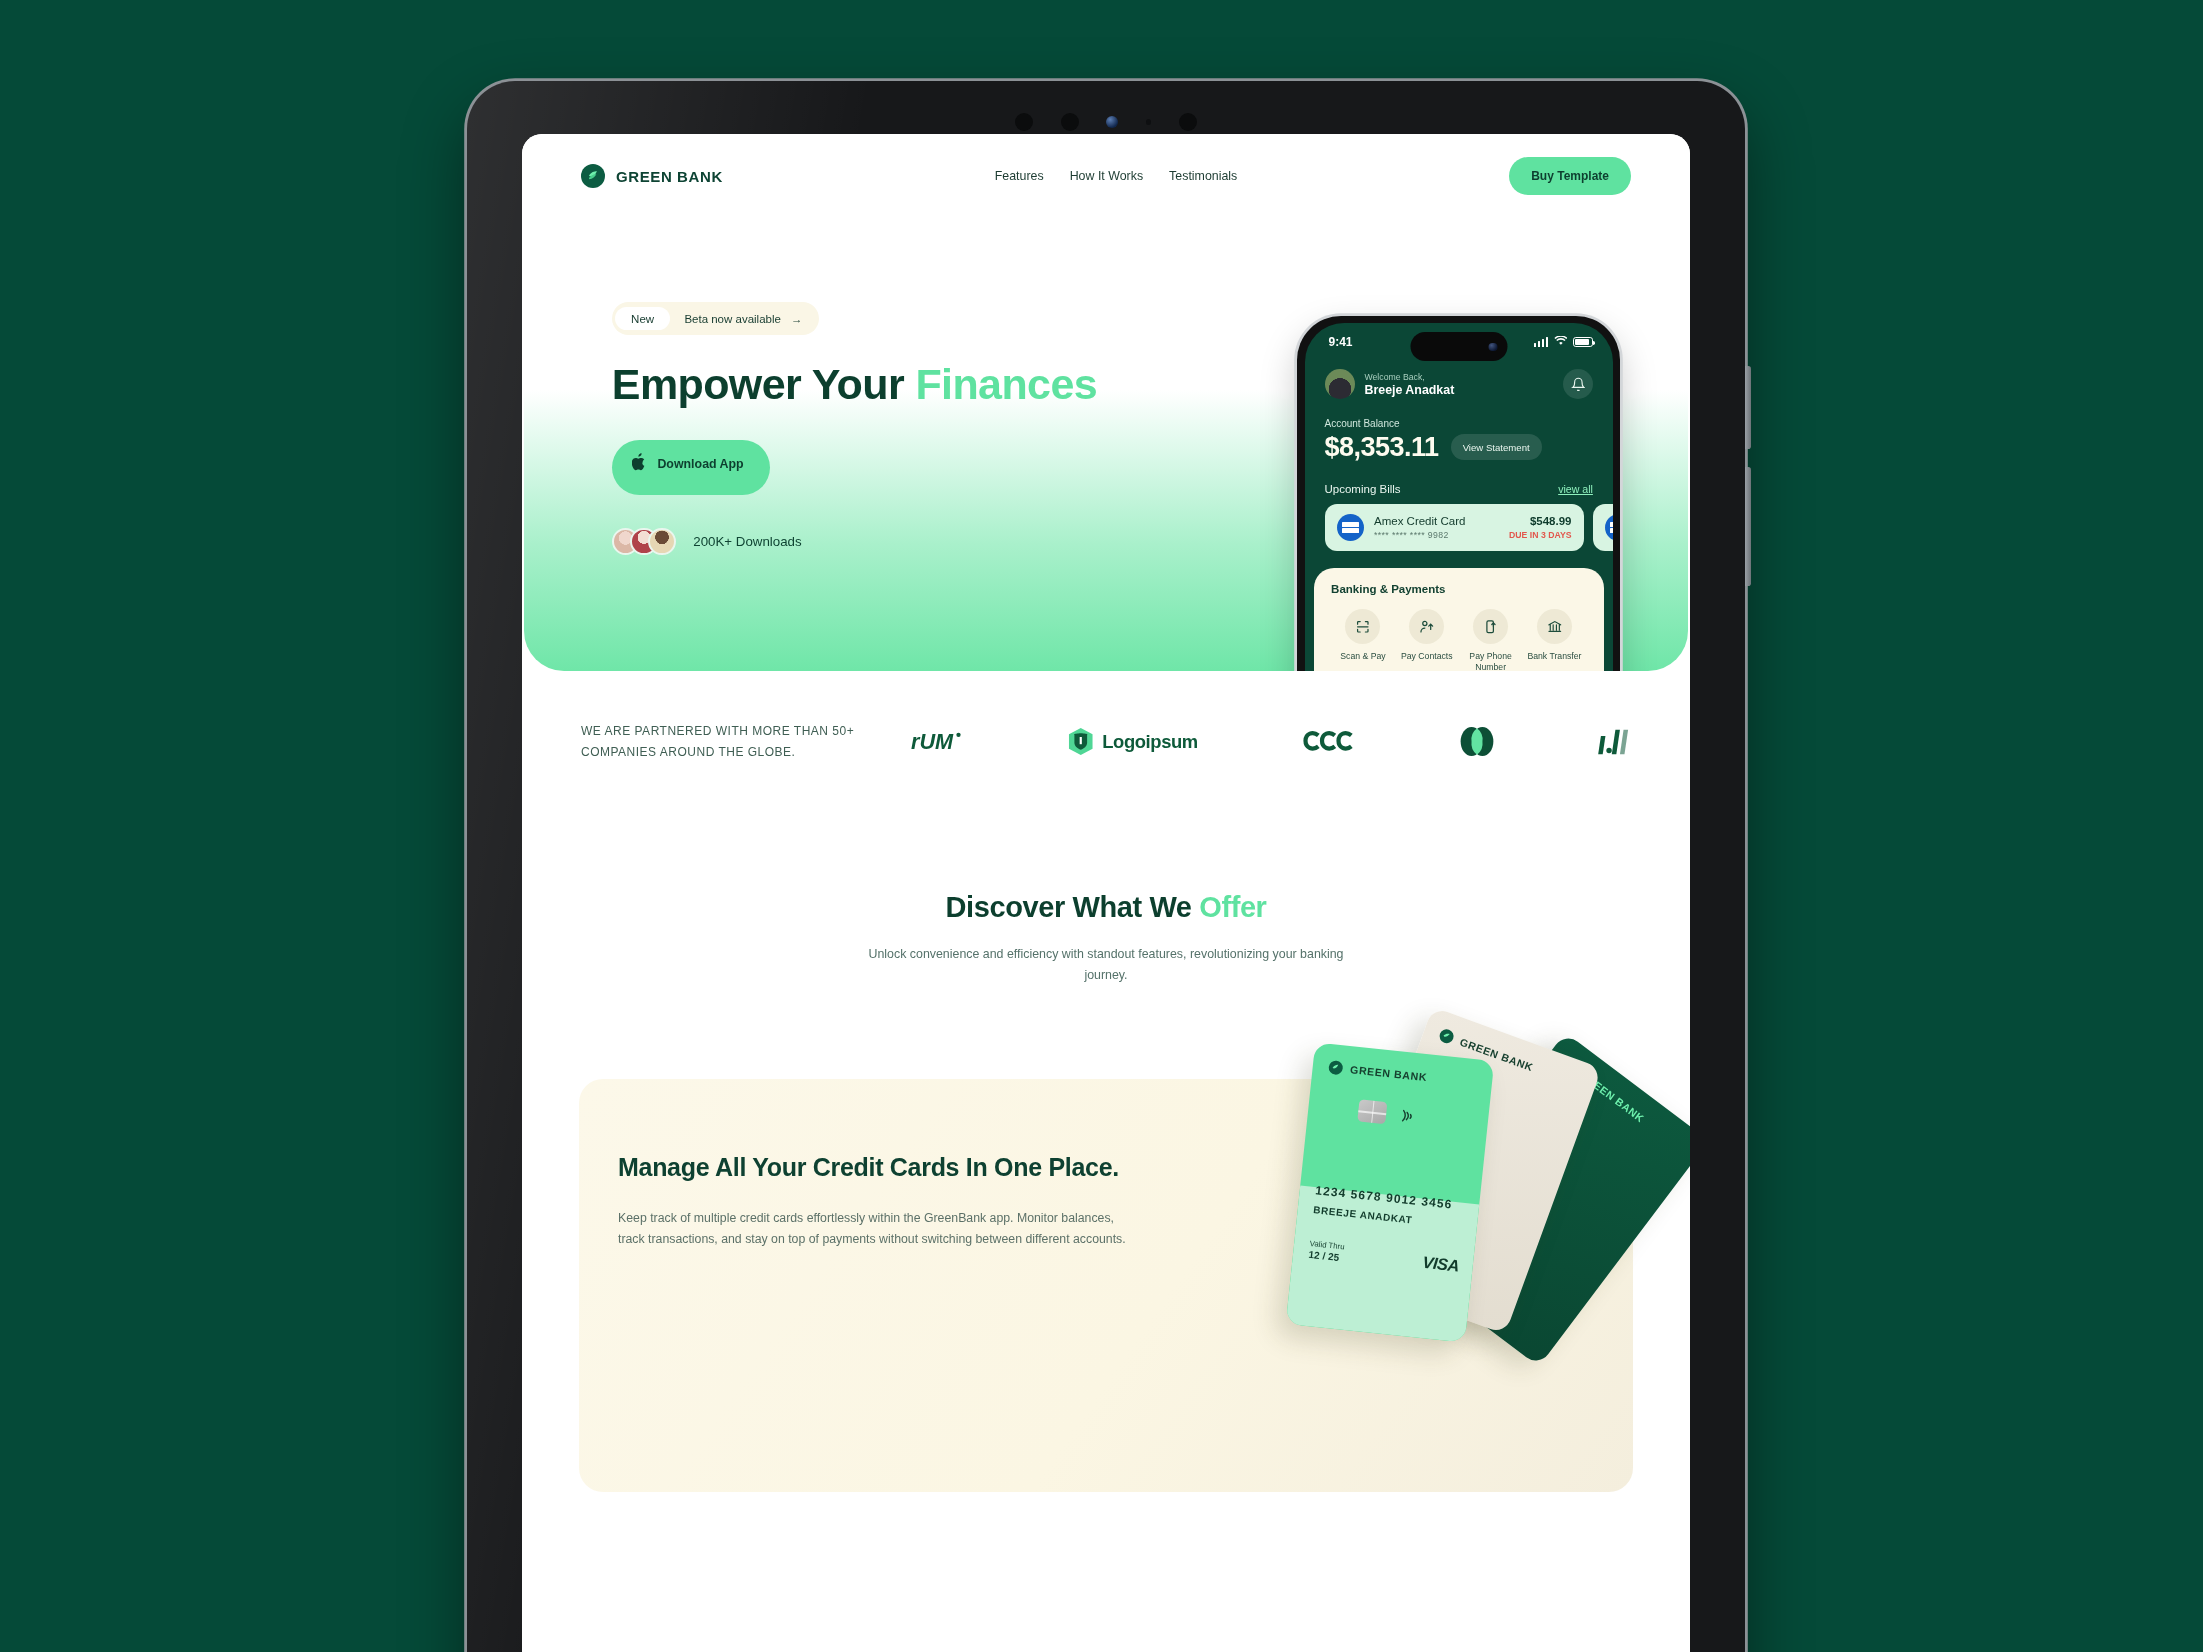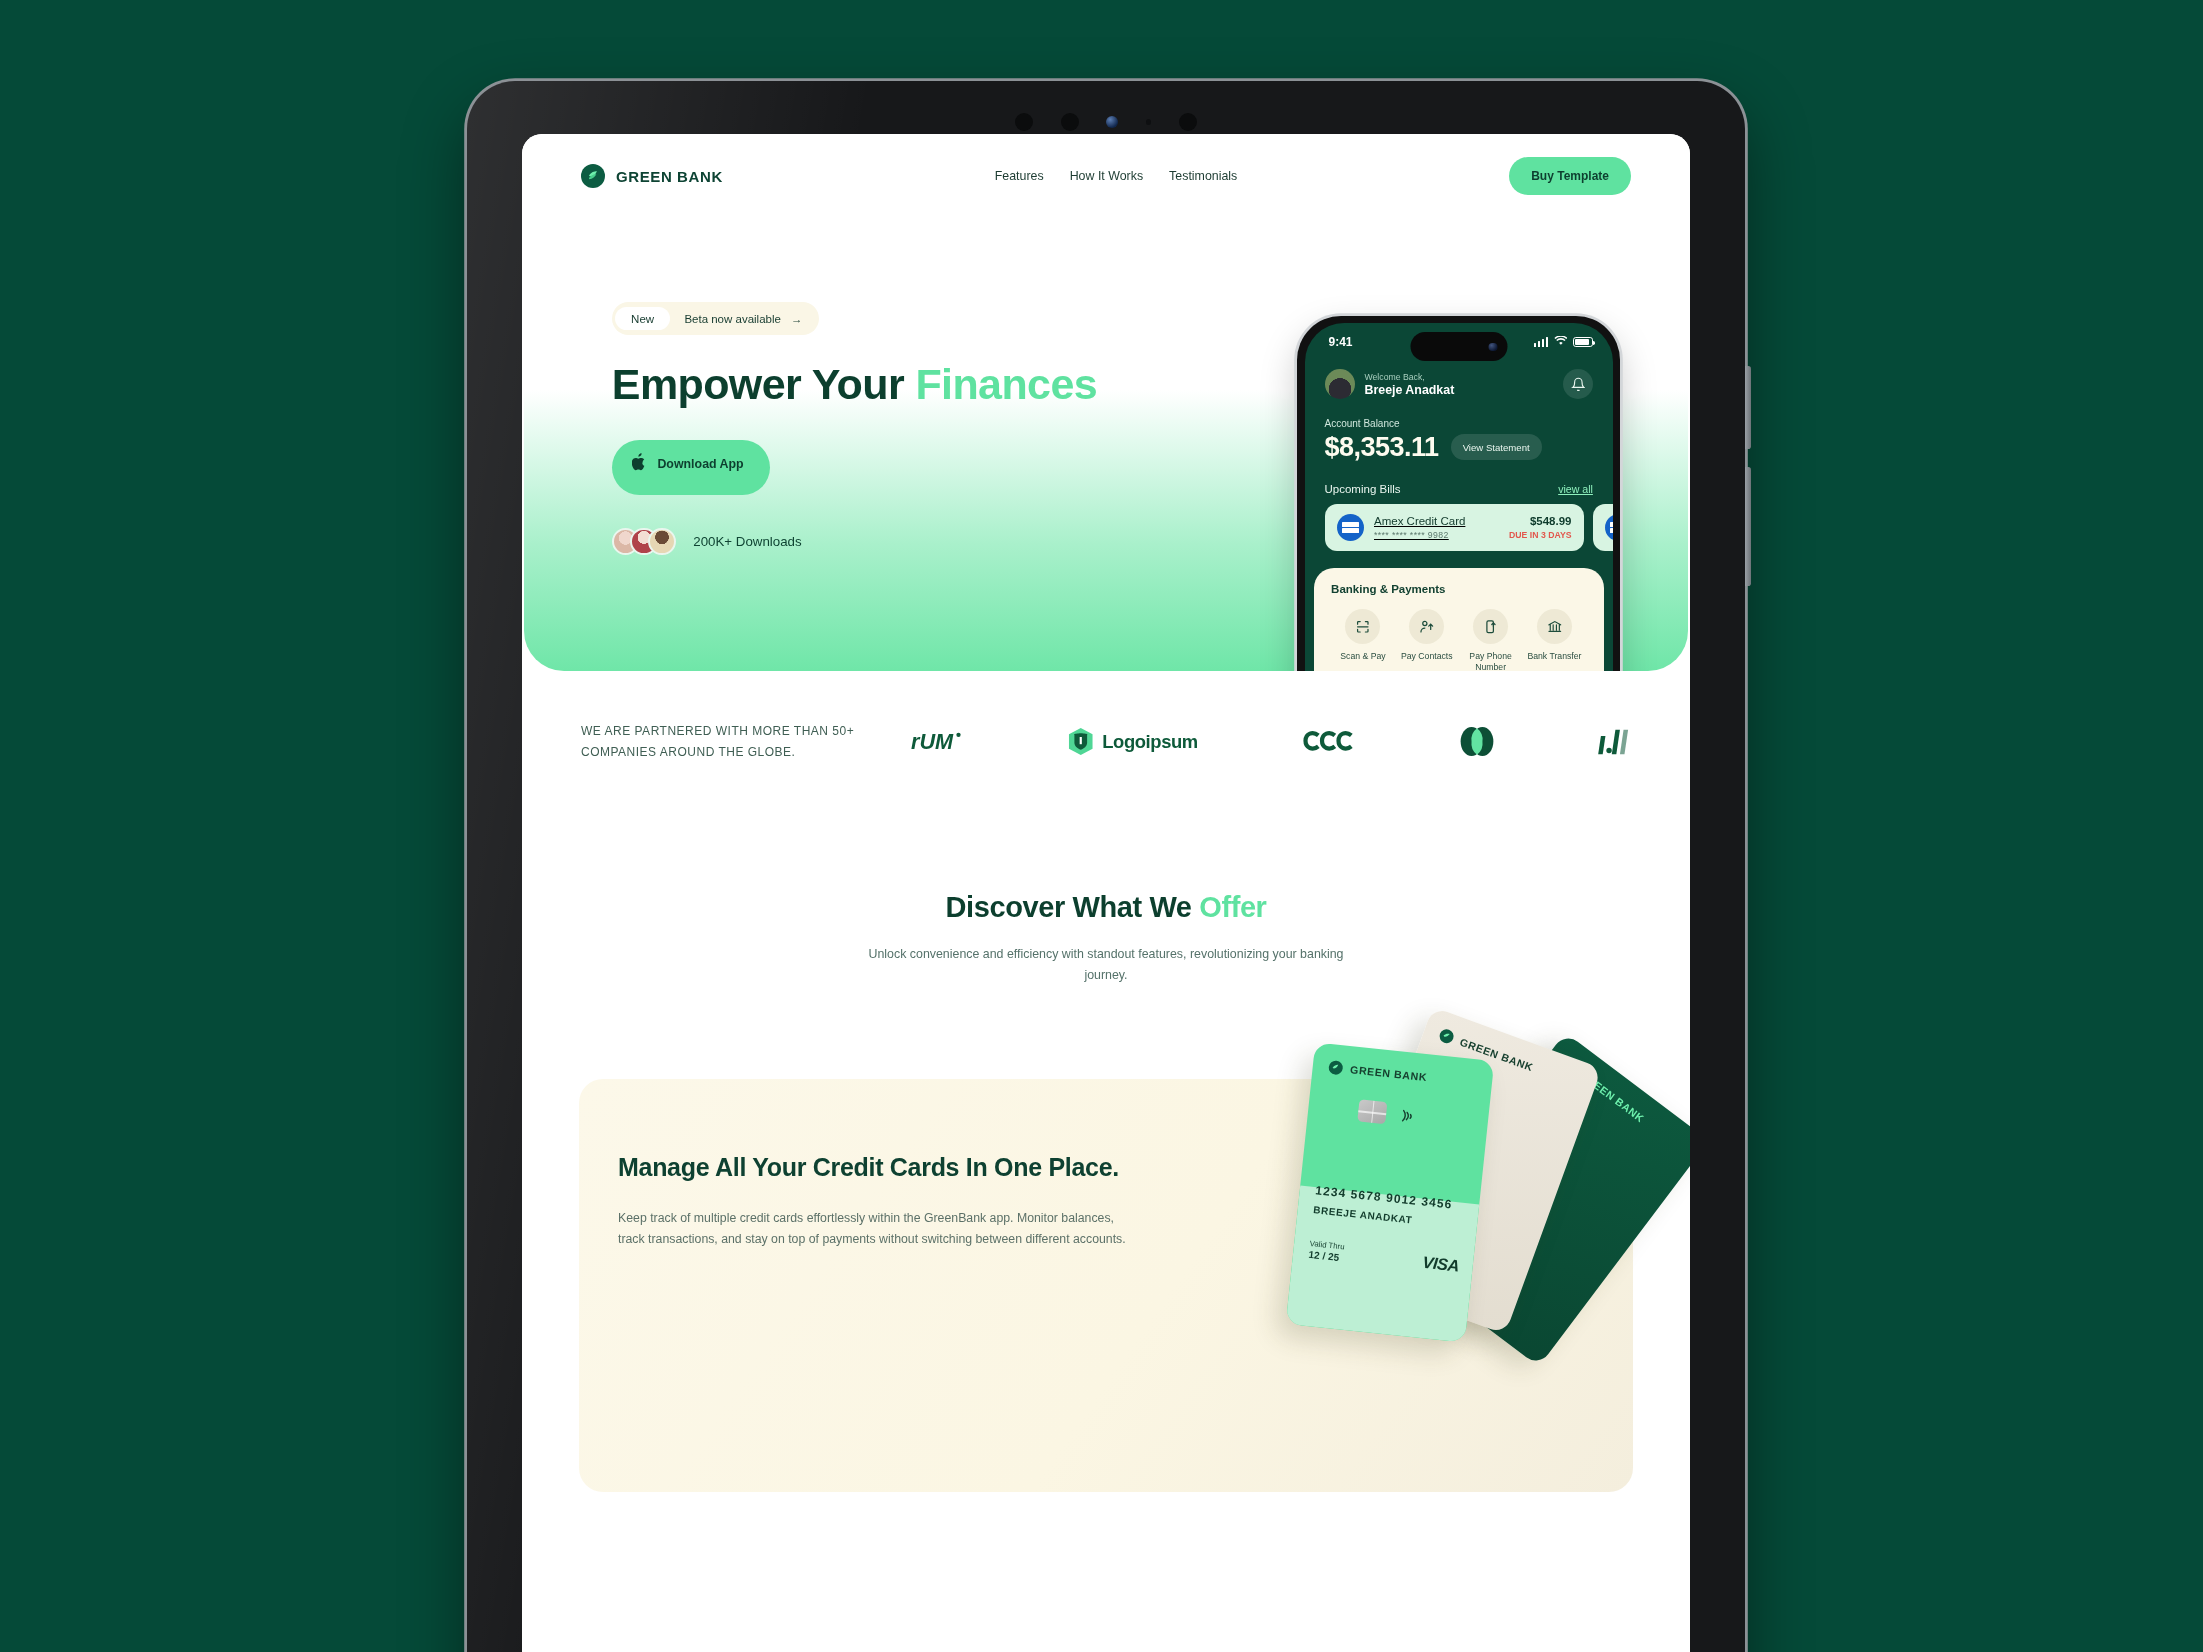--- a/index.html
+++ b/index.html
@@ -197,21 +197,21 @@
   #bills-row { display: flex; gap: 9.2px; padding: 9.2px 0 0 20px; }
   .bill-card {
     background: #d8f4e2; border-radius: 12px; padding: 10px 12px;
     display: flex; align-items: center; gap: 10px; min-width: 259px;
   }
   .amex-logo {
     width: 27.5px; height: 27.5px; border-radius: 50%; background: #1463c8;
     display: flex; flex-direction: column; align-items: center; justify-content: center; gap: 1.4px;
   }
   .amex-logo span { display:block; width: 17.4px; height: 4.6px; background: #fff; border-radius: 0.5px; }
-  .bill-mid { flex: 1; text-decoration: underline; }
+  .bill-mid { flex: 1; }
   .bill-name { font-size: 11.5px; color: #123a2c; font-weight: 500; }
   .bill-num { font-size: 8.7px; color: #5d7a6e; margin-top: 2.8px; letter-spacing: 0.4px; }
   .bill-right { text-align: right; }
   .bill-amt { font-size: 11.5px; font-weight: 700; color: #0e3b2c; }
   .bill-due { font-size: 8.7px; color: #e2574d; font-weight: 700; margin-top: 2.8px; }
 
   #sheet {
     margin: 16.5px 9.2px 0 9.2px; background: #fbf7e7;
     border-radius: 20px 20px 0 0; padding: 15.6px 17.4px 0 17.4px; height: 239px;
   }

